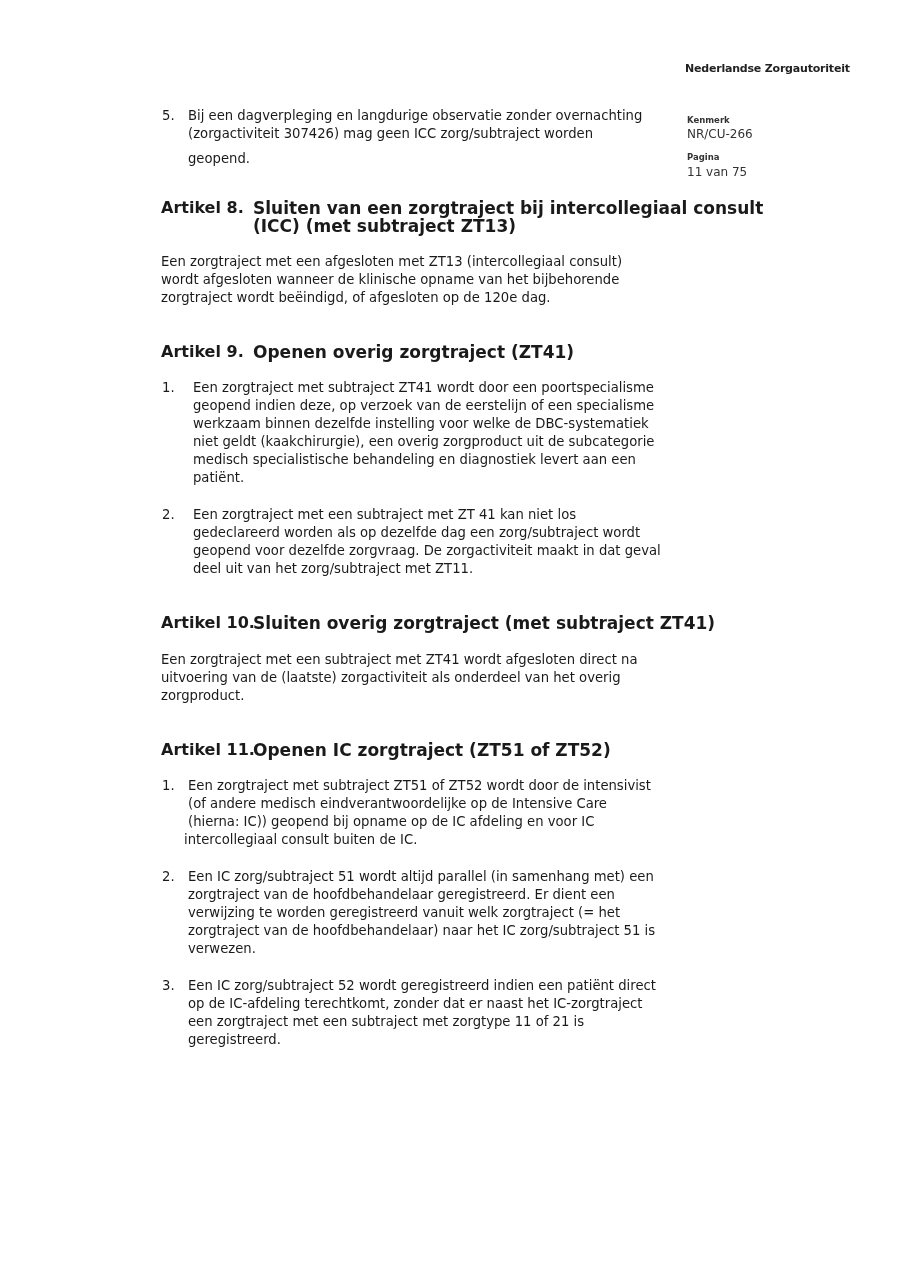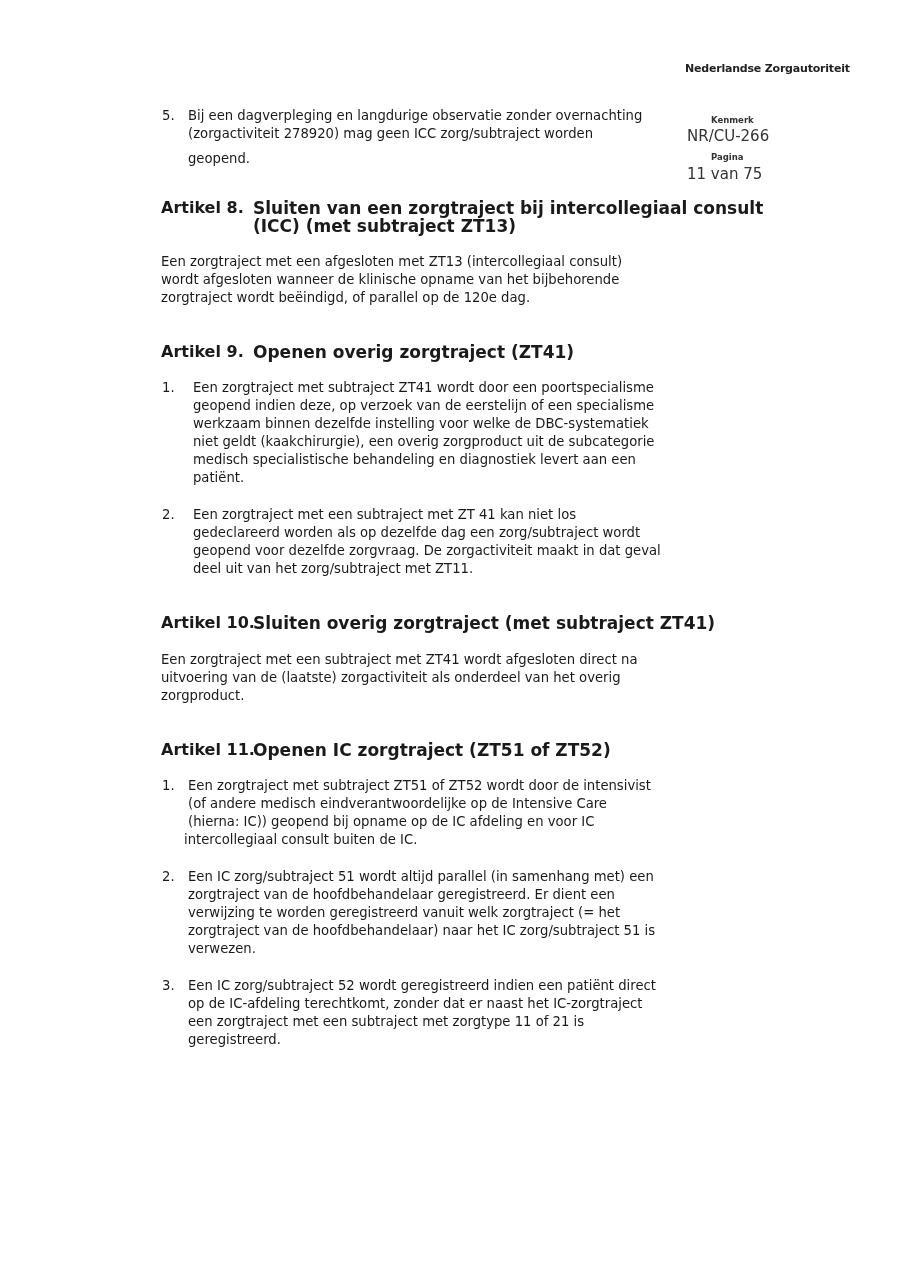--- a/index.html
+++ b/index.html
@@ -1,49 +1,49 @@
 <!DOCTYPE html>
 <html><head>
 <meta charset="utf-8">
 <style>
   html, body { margin: 0; padding: 0; background: #ffffff; }
   body { width: 900px; height: 1273px; position: relative; overflow: hidden;
          font-family: "DejaVu Sans", sans-serif; color: #1a1a1a; }
   .org { position: absolute; left: 685px; top: 62px; font-size: 11px; font-weight: bold;
          letter-spacing: -0.2px; color: #222; }
-  .meta-label { position: absolute; left: 687px; font-size: 8.5px; font-weight: bold; color: #333; margin-left: 24px; }
-  .meta-value { position: absolute; left: 687px; font-size: 15px; color: #333; }
+  .meta-label { position: absolute; left: 687px; font-size: 8.5px; font-weight: bold; color: #333; }
+  .meta-value { position: absolute; left: 687px; font-size: 12px; color: #333; }
   .line { position: absolute; font-size: 13.2px; white-space: nowrap; line-height: 18px; color: #1a1a1a; }
   .num { position: absolute; font-size: 13.2px; line-height: 18px; }
   .art-num { position: absolute; left: 161px; font-weight: bold; font-size: 16px; line-height: 18px; }
   .art-title { position: absolute; left: 253px; font-weight: bold; font-size: 17px; line-height: 18px; white-space: nowrap; }
 </style>
 </head>
 <body>
 
 <div class="org">Nederlandse Zorgautoriteit</div>
 <div class="meta-label" style="top:115px">Kenmerk</div>
 <div class="meta-value" style="top:127px">NR/CU-266</div>
 <div class="meta-label" style="top:152px">Pagina</div>
 <div class="meta-value" style="top:165px">11 van 75</div>
 
 <div>
   <div class="num" style="left:162px;top:107px">5.</div>
   <div class="line" style="left:188px;top:107px">Bij een dagverpleging en langdurige observatie zonder overnachting</div>
-  <div class="line" style="left:188px;top:125px">(zorgactiviteit 278920) mag geen ICC zorg/subtraject worden</div>
+  <div class="line" style="left:188px;top:125px">(zorgactiviteit 307426) mag geen ICC zorg/subtraject worden</div>
   <div class="line" style="left:188px;top:150px">geopend.</div>
 </div>
 
 <div>
   <div class="art-num" style="top:199px">Artikel 8.</div>
   <div class="art-title" style="top:199px">Sluiten van een zorgtraject bij intercollegiaal consult</div>
   <div class="art-title" style="top:217px">(ICC) (met subtraject ZT13)</div>
   <div class="line" style="left:161px;top:253px">Een zorgtraject met een afgesloten met ZT13 (intercollegiaal consult)</div>
   <div class="line" style="left:161px;top:271px">wordt afgesloten wanneer de klinische opname van het bijbehorende</div>
-  <div class="line" style="left:161px;top:289px">zorgtraject wordt beëindigd, of parallel op de 120e dag.</div>
+  <div class="line" style="left:161px;top:289px">zorgtraject wordt beëindigd, of afgesloten op de 120e dag.</div>
 </div>
 
 <div>
   <div class="art-num" style="top:343px">Artikel 9.</div>
   <div class="art-title" style="top:343px">Openen overig zorgtraject (ZT41)</div>
 
   <div class="num" style="left:162px;top:379px">1.</div>
   <div class="line" style="left:193px;top:379px">Een zorgtraject met subtraject ZT41 wordt door een poortspecialisme</div>
   <div class="line" style="left:193px;top:397px">geopend indien deze, op verzoek van de eerstelijn of een specialisme</div>
   <div class="line" style="left:193px;top:415px">werkzaam binnen dezelfde instelling voor welke de DBC-systematiek</div>

